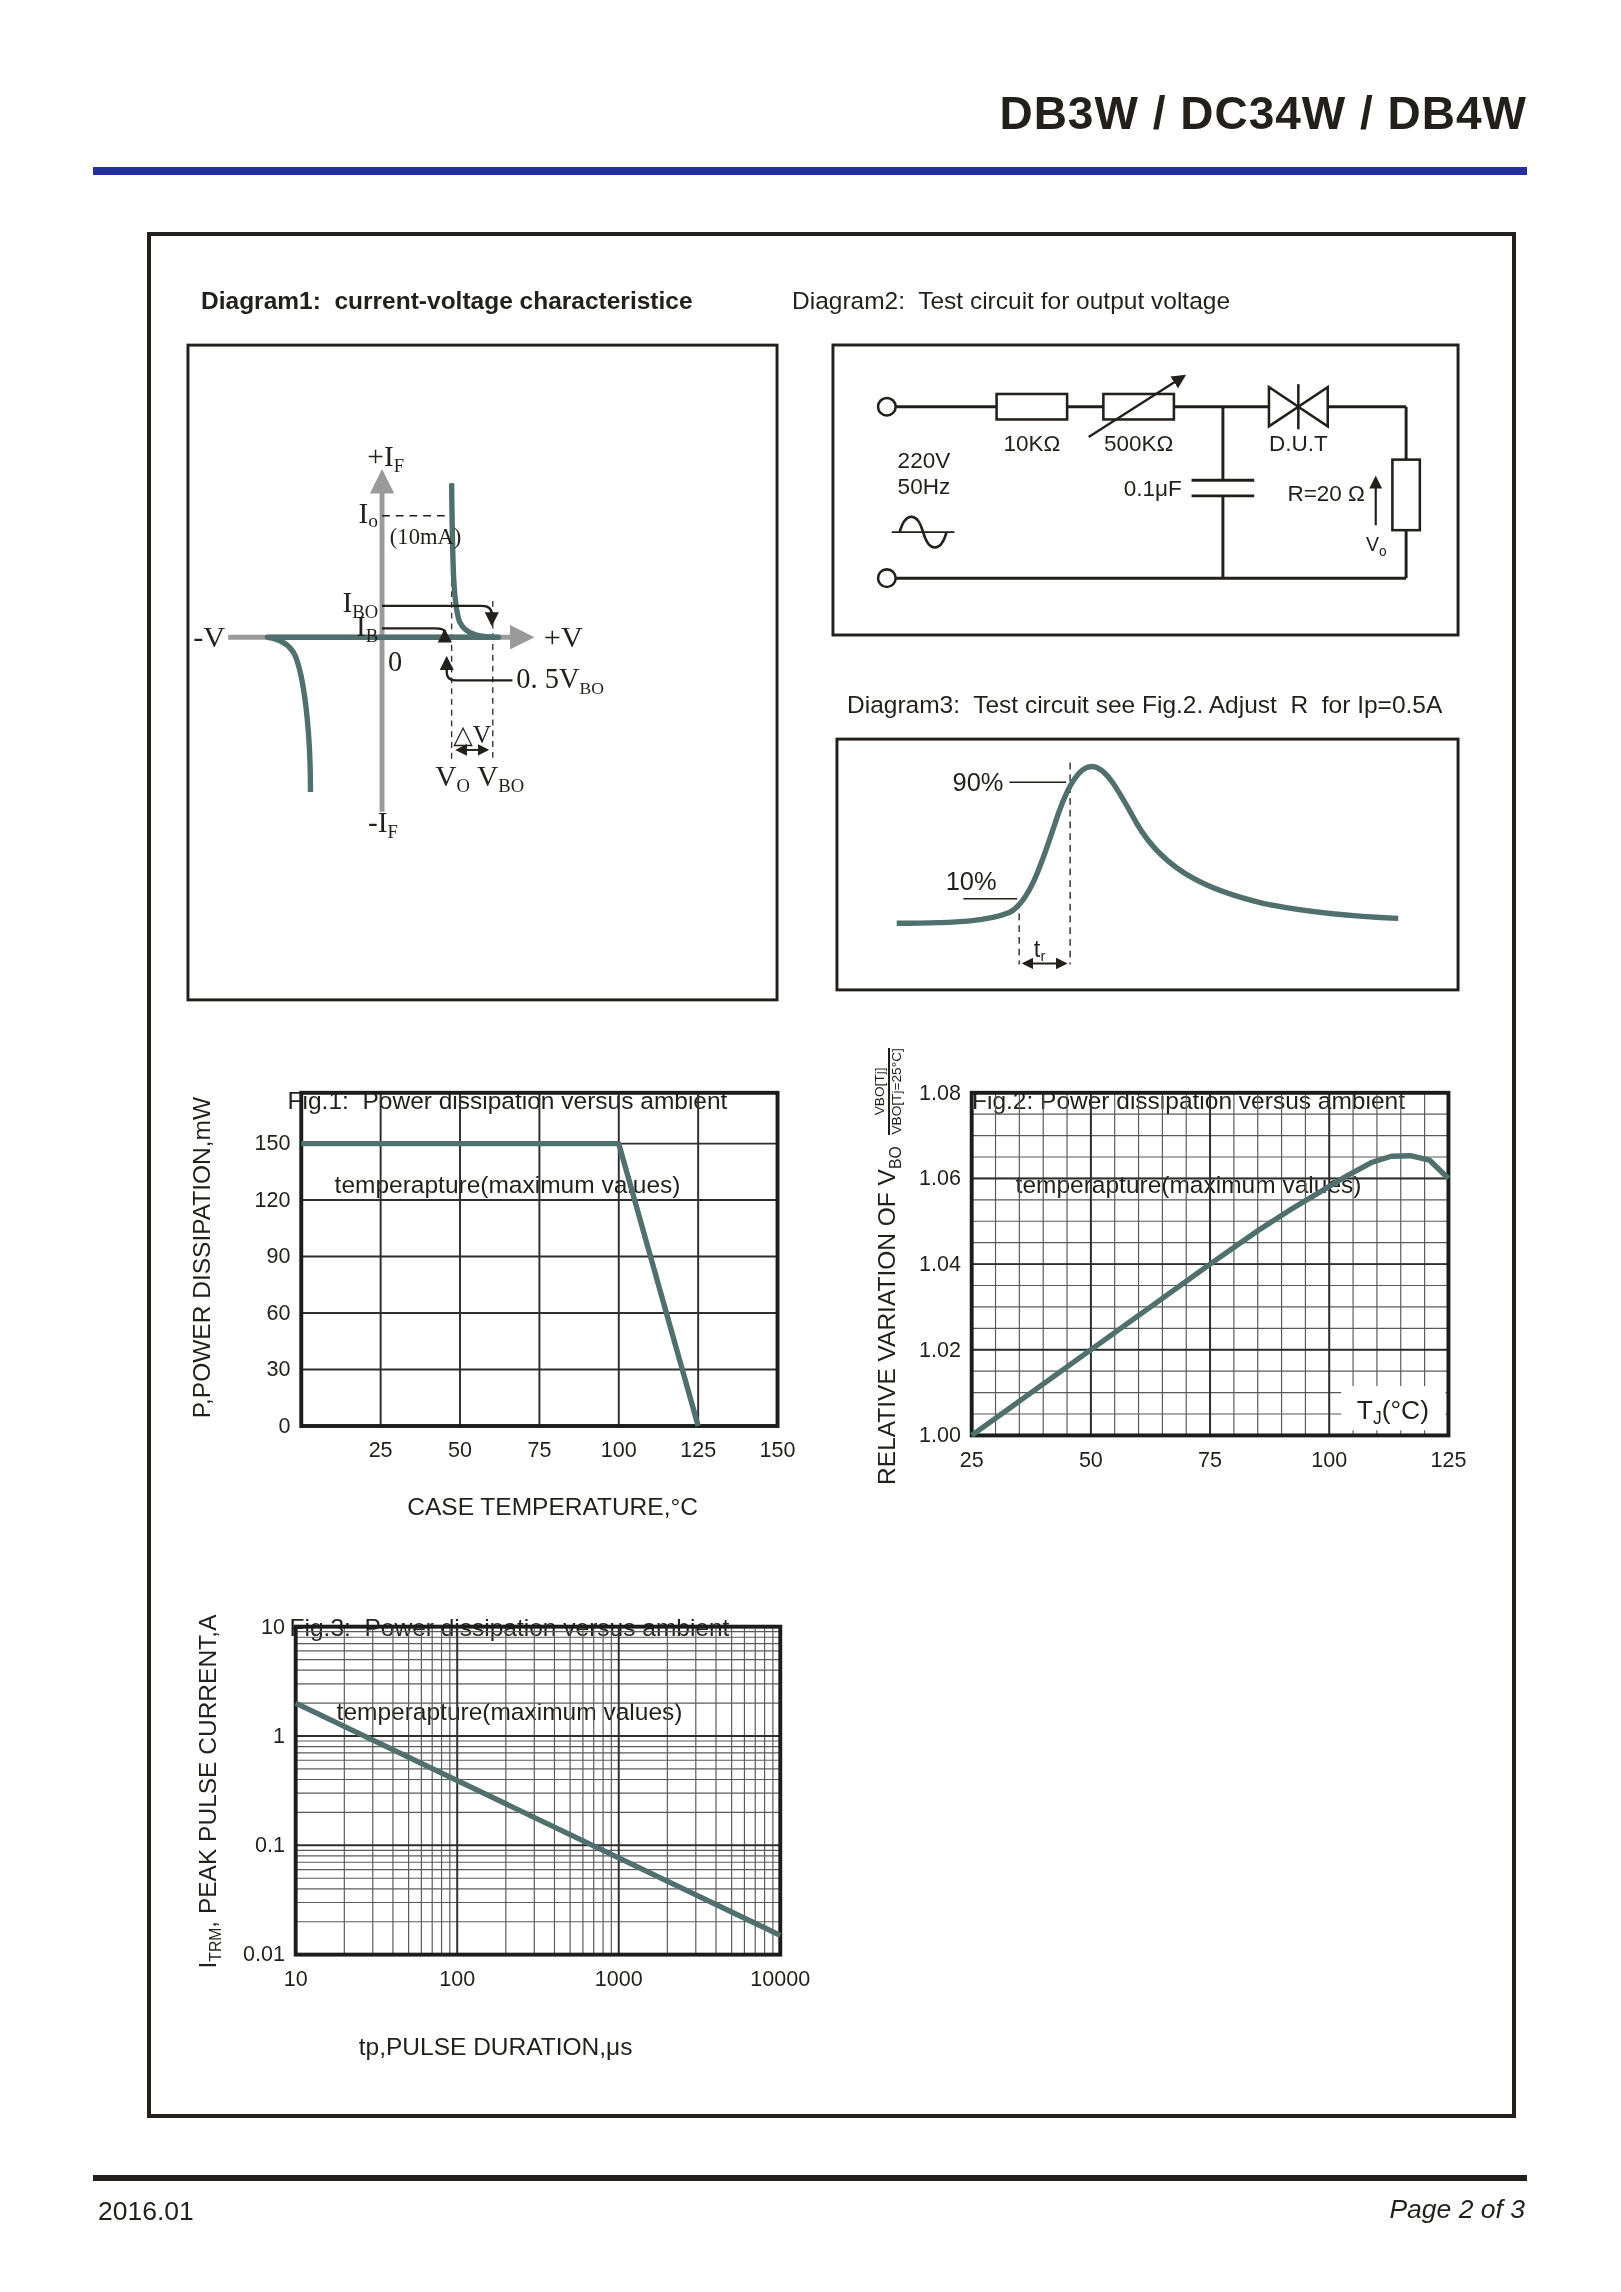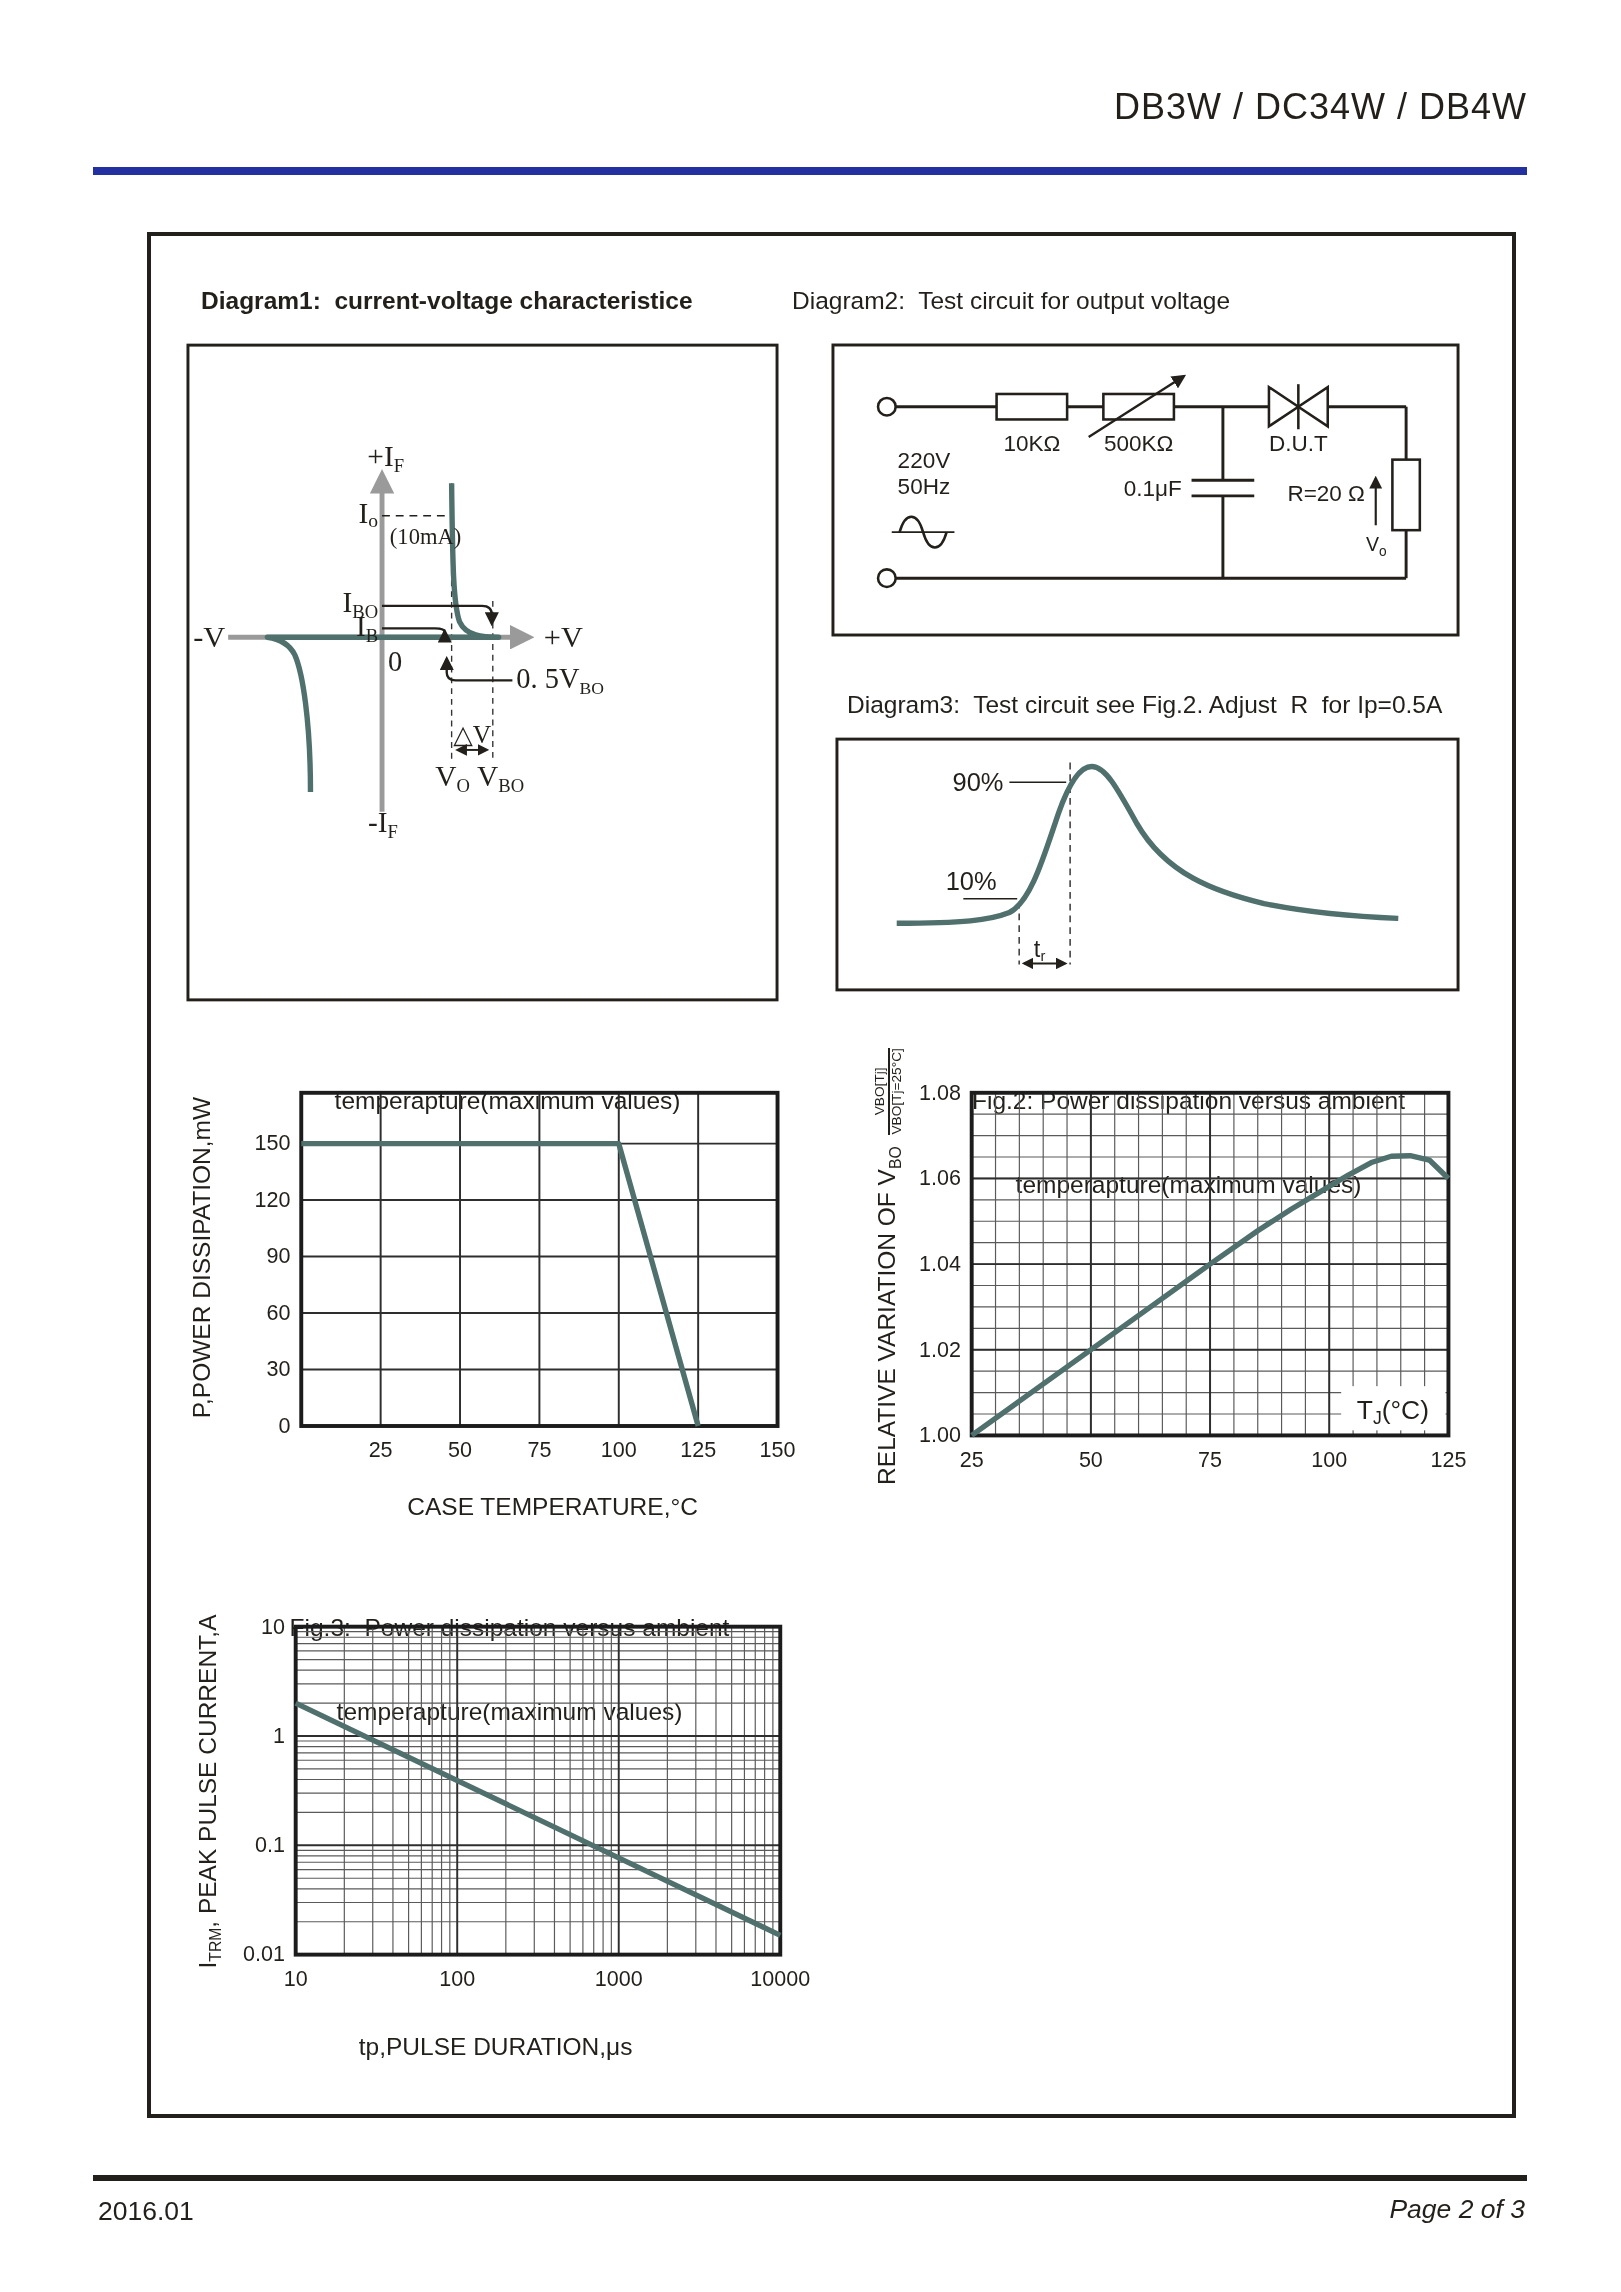--- a/index.html
+++ b/index.html
@@ -1,19 +1,19 @@
 <!DOCTYPE html>
 <html><head>
 <meta charset="utf-8">
 <style>
   html,body{margin:0;padding:0;background:#e8e8e8;}
   .page{position:relative;width:1621px;height:2293px;background:#ffffff;margin:0 auto;
         font-family:"Liberation Sans",sans-serif;color:#231f1a;overflow:hidden;}
   .abs{position:absolute;}
-  .title{font-size:36px;font-weight:normal;letter-spacing:1px;white-space:pre;}
+  .title{font-size:46px;font-weight:bold;letter-spacing:1px;white-space:pre;}
   .rule{background:#2330a0;}
   .blackrule{background:#231f1a;}
   .outerbox{border:4.9px solid #231f1a;}
   .dbox-caption{font-size:24.5px;white-space:pre;}
   .figcap{font-size:24.5px;text-align:center;line-height:28px;white-space:pre;}
   .xlabel{font-size:24.5px;text-align:center;white-space:pre;}
   .rot{transform:rotate(-90deg);transform-origin:center;display:flex;align-items:center;
        justify-content:center;font-size:24.5px;white-space:pre;}
   .rot sub,.xlabel sub{font-size:15.7px;}
   .frac{display:inline-flex;flex-direction:column;font-size:13.7px;line-height:14.7px;
@@ -117,20 +117,21 @@
     <path d="M178,46 H236" stroke="#231f1a" stroke-width="1.4"></path>
     <path d="M131,165 H186" stroke="#231f1a" stroke-width="1.4"></path>
     <path d="M193,231 H235" stroke="#231f1a" stroke-width="2" fill="none" marker-start="url(#mb)" marker-end="url(#mb)"></path>
     <path d="M63,190 C130,190 158,187 178,179 C200,168 213,122 228,78 C240,44 251,30 262,30 C276,30 288,52 308,88 C338,140 388,158 438,170 C498,182 550,184 575,185" stroke="#4f706c" stroke-width="5.5" fill="none"></path>
     <text x="172" y="55" font-size="26" text-anchor="end">90%</text>
     <text x="165" y="156" font-size="26" text-anchor="end">10%</text>
     <text x="203" y="224" font-size="24"><tspan>t</tspan><tspan font-size="15" dy="5">r</tspan></text>
   </svg>
 
   <div class="abs figcap" style="left:233px;top:1031px;width:549px;">
+    <div>Fig.1:  Power dissipation versus ambient</div>
     <div>temperapture(maximum values)</div>
   </div>
   <svg style="left:167px;top:1083px;" width="637" height="441" viewBox="0 0 650 450">
       <line x1="218" x2="218" y1="10" y2="350" stroke="#2e2e2e" stroke-width="2"></line>
       <line x1="299" x2="299" y1="10" y2="350" stroke="#2e2e2e" stroke-width="2"></line>
       <line x1="380" x2="380" y1="10" y2="350" stroke="#2e2e2e" stroke-width="2"></line>
       <line x1="461" x2="461" y1="10" y2="350" stroke="#2e2e2e" stroke-width="2"></line>
       <line x1="542" x2="542" y1="10" y2="350" stroke="#2e2e2e" stroke-width="2"></line>
       <line x1="137" x2="623" y1="292.3728813559322" y2="292.3728813559322" stroke="#2e2e2e" stroke-width="2"></line>
       <line x1="137" x2="623" y1="234.74576271186442" y2="234.74576271186442" stroke="#2e2e2e" stroke-width="2"></line>

